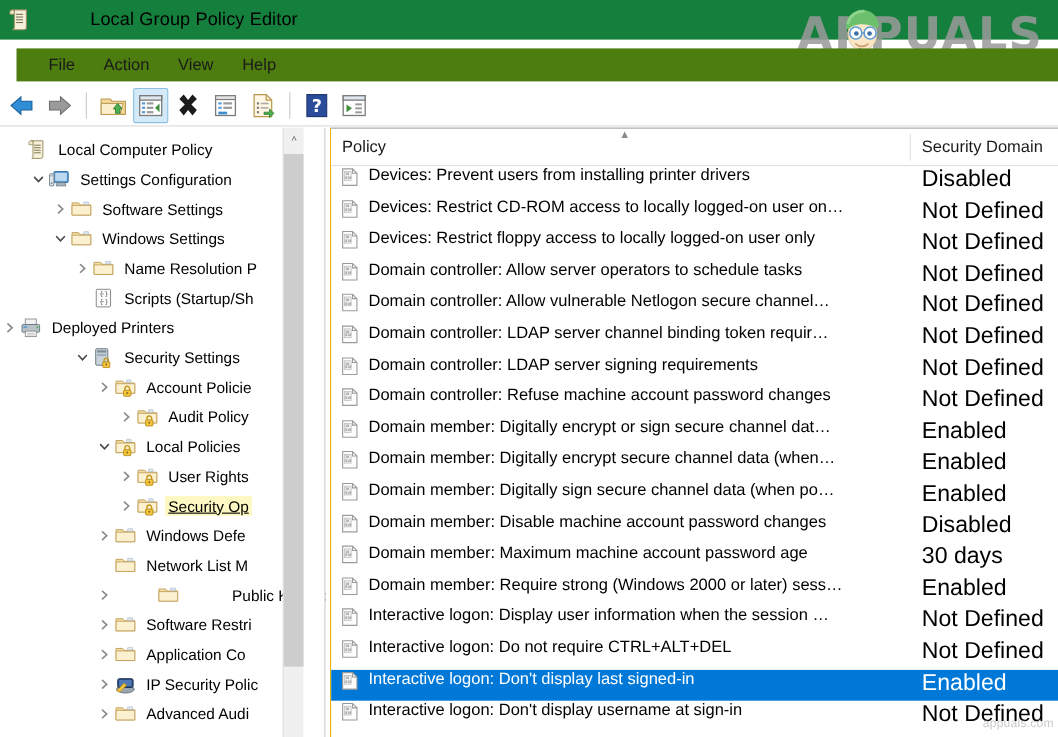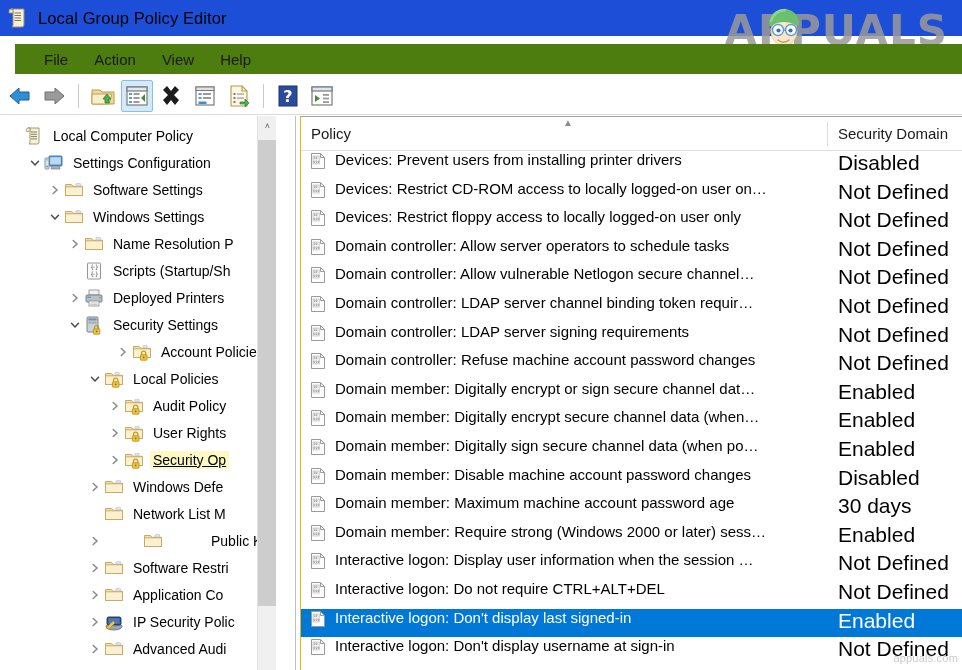--- a/index.html
+++ b/index.html
@@ -18,24 +18,25 @@
     height: 670px;
     background: #ffffff;
     overflow: hidden;
   }
 
   
   .titlebar {
     position: absolute;
     top: 0; left: 0;
     width: 962px; height: 36px;
-    background: #1d4ed8;
+    background: #15803d;
     display: flex;
     align-items: center;
     padding-left: 6px;
+    gap: 44px;
   }
   .titlebar .tb-icon {
     width: 24px; height: 24px;
     margin-right: 8px;
     flex: 0 0 auto;
     position: relative;
   }
   .titlebar .tb-title {
     font-size: 16.5px;
     color: #000000;
@@ -563,21 +564,21 @@
                 <text x="6.2" y="8" font-size="6" fill="#5b5b5b" font-family="DejaVu Sans Mono, monospace">{</text>
                 <text x="11" y="8" font-size="6" fill="#5b5b5b" font-family="DejaVu Sans Mono, monospace">}</text>
                 <text x="6.2" y="15" font-size="6" fill="#5b5b5b" font-family="DejaVu Sans Mono, monospace">{</text>
                 <text x="11" y="15" font-size="6" fill="#5b5b5b" font-family="DejaVu Sans Mono, monospace">}</text>
                 <line x1="8.2" y1="6.2" x2="10.6" y2="6.2" stroke="#9a9a9a" stroke-width="0.8"></line>
                 <line x1="8.2" y1="13.2" x2="10.6" y2="13.2" stroke="#9a9a9a" stroke-width="0.8"></line>
               </svg>
             </span>
             <span class="t-label">Scripts (Startup/Sh</span>
           </div>
-          <div class="tree-row" style="padding-left: 66px;">
+          <div class="tree-row" style="">
             <span class="twisty">
               <svg width="12" height="12" viewBox="0 0 12 12">
                 <path d="M4.2 2.5 L8 6 L4.2 9.5" fill="none" stroke="#8a8a8a" stroke-width="1.5" stroke-linecap="round"></path>
               </svg>
             </span>
             <span class="t-icon">
               <svg class="ico" viewBox="0 0 20 20">
                 <rect x="5" y="2" width="10" height="5" fill="#f2f2f2" stroke="#8a8a8a" stroke-width="0.8"></rect>
                 <rect x="2" y="7" width="16" height="7" rx="1" fill="#b9c2c9" stroke="#6d7a84" stroke-width="0.9"></rect>
                 <rect x="3.2" y="8.6" width="3.6" height="1.5" fill="#5b9bd5"></rect>
@@ -600,73 +601,73 @@
                 <rect x="3" y="2" width="11" height="15" rx="1" fill="#c9d3da" stroke="#6d7a84" stroke-width="0.9"></rect>
                 <rect x="4.3" y="3.4" width="8.4" height="2.1" fill="#7f8e99"></rect>
                 <rect x="4.3" y="6.6" width="8.4" height="2.1" fill="#9fb0bb"></rect>
                 <path d="M10.6 14.4v-1.8a2 2 0 0 1 4 0v1.8" fill="none" stroke="#c79a1e" stroke-width="1.3"></path>
                 <rect x="9.4" y="14" width="6.4" height="5.2" rx="0.7" fill="#f3c53e" stroke="#b58a16" stroke-width="0.8"></rect>
                 <circle cx="12.6" cy="16.4" r="0.9" fill="#8a6a10"></circle>
               </svg>
             </span>
             <span class="t-label">Security Settings</span>
           </div>
-          <div class="tree-row" style="padding-left: 86px; margin-left: 28px;">
+          <div class="tree-row" style="padding-left: 86px;">
             <span class="twisty">
               <svg width="12" height="12" viewBox="0 0 12 12">
                 <path d="M4.2 2.5 L8 6 L4.2 9.5" fill="none" stroke="#8a8a8a" stroke-width="1.5" stroke-linecap="round"></path>
               </svg>
             </span>
             <span class="t-icon">
               <svg class="ico" viewBox="0 0 20 20">
                 <path d="M1.5 4.5h6l1.5 1.8h9.5v9.2H1.5z" fill="#f3dfa8" stroke="#c2a15a" stroke-width="0.9"></path>
                 <path d="M1.5 6.8h17v8.7H1.5z" fill="#fbf0cf" stroke="#c2a15a" stroke-width="0.8"></path>
                 <rect x="11" y="3.4" width="4.2" height="2.3" rx="0.4" fill="#dfe8f0" stroke="#b0bcc6" stroke-width="0.6"></rect>
                 <path d="M9.6 13.2v-2a2.1 2.1 0 0 1 4.2 0v2" fill="none" stroke="#c79a1e" stroke-width="1.3"></path>
                 <rect x="8.4" y="12.8" width="6.6" height="5.4" rx="0.7" fill="#f3c53e" stroke="#b58a16" stroke-width="0.8"></rect>
                 <circle cx="11.7" cy="15.3" r="0.9" fill="#8a6a10"></circle>
               </svg>
             </span>
             <span class="t-label">Account Policie</span>
           </div>
-          <div class="tree-row" style="padding-left: 86px;">
-            <span class="twisty">
-              <svg width="12" height="12" viewBox="0 0 12 12">
-                <path d="M2.5 4.2 L6 8 L9.5 4.2" fill="none" stroke="#4a4a4a" stroke-width="1.5" stroke-linecap="round"></path>
+          <div class="tree-row" style="padding-left: 106px;">
+            <span class="twisty">
+              <svg width="12" height="12" viewBox="0 0 12 12">
+                <path d="M4.2 2.5 L8 6 L4.2 9.5" fill="none" stroke="#8a8a8a" stroke-width="1.5" stroke-linecap="round"></path>
               </svg>
             </span>
             <span class="t-icon">
               <svg class="ico" viewBox="0 0 20 20">
                 <path d="M1.5 4.5h6l1.5 1.8h9.5v9.2H1.5z" fill="#f3dfa8" stroke="#c2a15a" stroke-width="0.9"></path>
                 <path d="M1.5 6.8h17v8.7H1.5z" fill="#fbf0cf" stroke="#c2a15a" stroke-width="0.8"></path>
                 <rect x="11" y="3.4" width="4.2" height="2.3" rx="0.4" fill="#dfe8f0" stroke="#b0bcc6" stroke-width="0.6"></rect>
                 <path d="M9.6 13.2v-2a2.1 2.1 0 0 1 4.2 0v2" fill="none" stroke="#c79a1e" stroke-width="1.3"></path>
                 <rect x="8.4" y="12.8" width="6.6" height="5.4" rx="0.7" fill="#f3c53e" stroke="#b58a16" stroke-width="0.8"></rect>
                 <circle cx="11.7" cy="15.3" r="0.9" fill="#8a6a10"></circle>
               </svg>
             </span>
-            <span class="t-label">Local Policies</span>
-          </div>
-          <div class="tree-row" style="padding-left: 106px;">
-            <span class="twisty">
-              <svg width="12" height="12" viewBox="0 0 12 12">
-                <path d="M4.2 2.5 L8 6 L4.2 9.5" fill="none" stroke="#8a8a8a" stroke-width="1.5" stroke-linecap="round"></path>
+            <span class="t-label">Audit Policy</span>
+          </div>
+          <div class="tree-row" style="padding-left: 86px;">
+            <span class="twisty">
+              <svg width="12" height="12" viewBox="0 0 12 12">
+                <path d="M2.5 4.2 L6 8 L9.5 4.2" fill="none" stroke="#4a4a4a" stroke-width="1.5" stroke-linecap="round"></path>
               </svg>
             </span>
             <span class="t-icon">
               <svg class="ico" viewBox="0 0 20 20">
                 <path d="M1.5 4.5h6l1.5 1.8h9.5v9.2H1.5z" fill="#f3dfa8" stroke="#c2a15a" stroke-width="0.9"></path>
                 <path d="M1.5 6.8h17v8.7H1.5z" fill="#fbf0cf" stroke="#c2a15a" stroke-width="0.8"></path>
                 <rect x="11" y="3.4" width="4.2" height="2.3" rx="0.4" fill="#dfe8f0" stroke="#b0bcc6" stroke-width="0.6"></rect>
                 <path d="M9.6 13.2v-2a2.1 2.1 0 0 1 4.2 0v2" fill="none" stroke="#c79a1e" stroke-width="1.3"></path>
                 <rect x="8.4" y="12.8" width="6.6" height="5.4" rx="0.7" fill="#f3c53e" stroke="#b58a16" stroke-width="0.8"></rect>
                 <circle cx="11.7" cy="15.3" r="0.9" fill="#8a6a10"></circle>
               </svg>
             </span>
-            <span class="t-label">Audit Policy</span>
+            <span class="t-label">Local Policies</span>
           </div>
           <div class="tree-row" style="padding-left: 106px;">
             <span class="twisty">
               <svg width="12" height="12" viewBox="0 0 12 12">
                 <path d="M4.2 2.5 L8 6 L4.2 9.5" fill="none" stroke="#8a8a8a" stroke-width="1.5" stroke-linecap="round"></path>
               </svg>
             </span>
             <span class="t-icon">
               <svg class="ico" viewBox="0 0 20 20">
                 <path d="M1.5 4.5h6l1.5 1.8h9.5v9.2H1.5z" fill="#f3dfa8" stroke="#c2a15a" stroke-width="0.9"></path>

